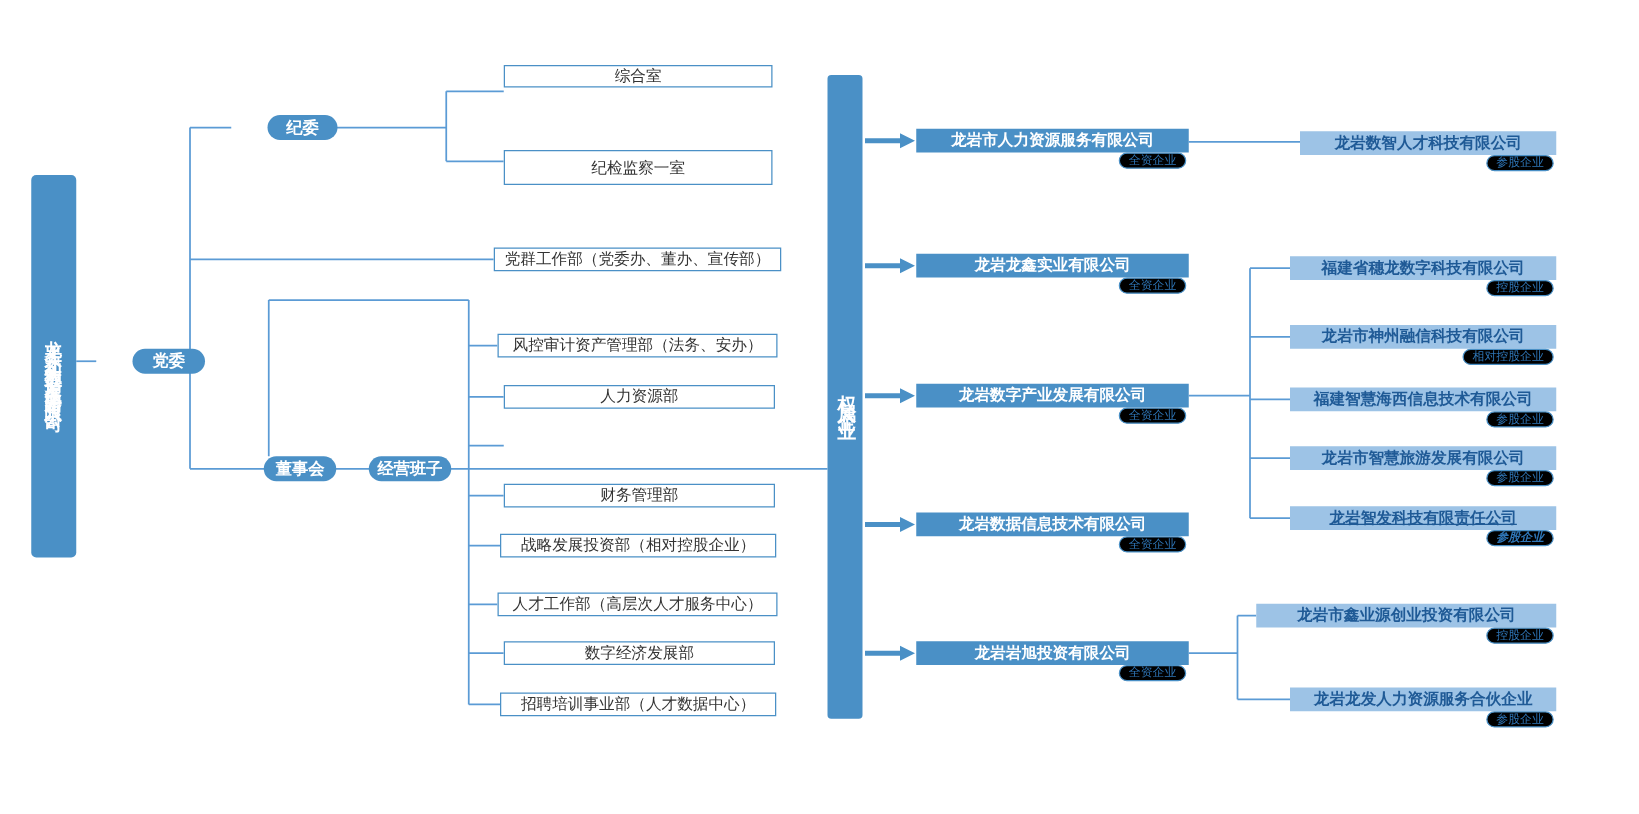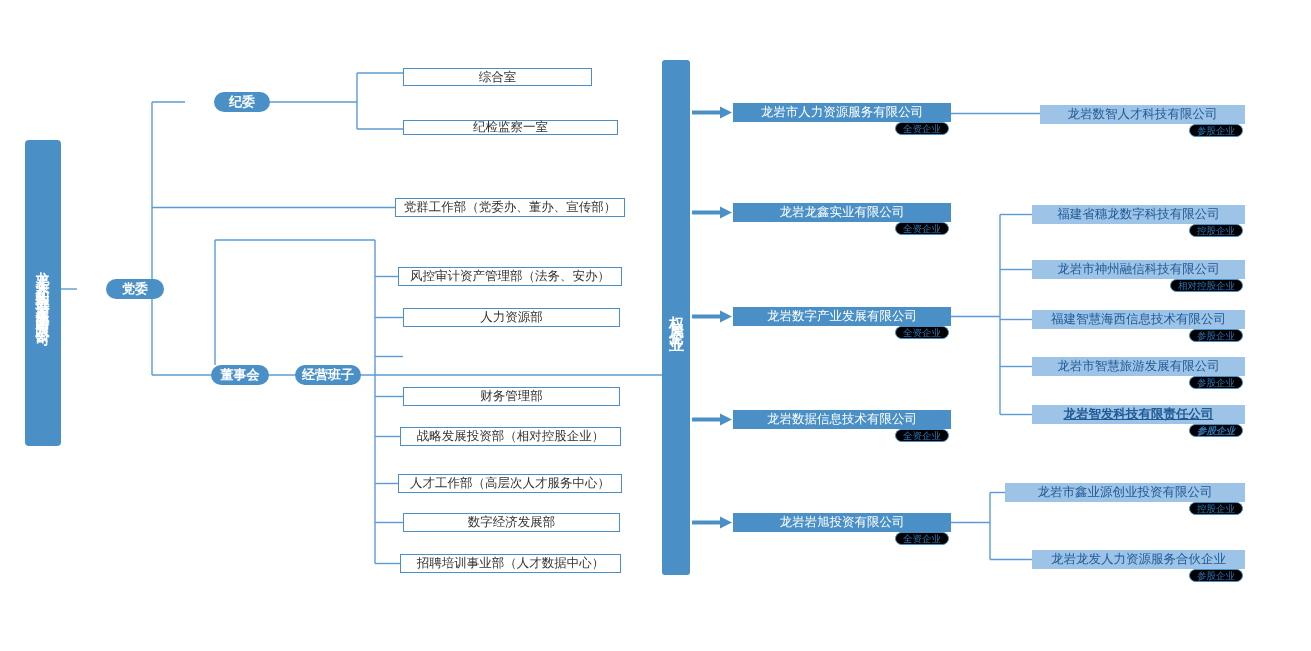--- a/index.html
+++ b/index.html
@@ -26,20 +26,21 @@
   .pill {
     background:var(--primary,#4a90c6); color:#ffffff;
     border-radius:11px; font-size:13px; font-weight:600;margin-left:29px;
   }
   .wbox { background:#ffffff; border:1.5px solid var(--primary,#4a90c6); color:#333333; font-size:12.5px; }
   .group { position:absolute; }
   .cbox {
     box-sizing:border-box; width:100%; height:19px;
     display:flex; align-items:center; justify-content:center; white-space:nowrap;
     font-size:12.5px;
+    font-weight:bold;
   }
   .bbox { background:var(--primary,#4a90c6); color:#ffffff; }
   .lbox { background:var(--light,#9dc3e6); color:var(--dark-text,#1f5a96); }
   .badge {
     position:absolute; top:19px; right:2px; box-sizing:border-box;
     height:13px; line-height:11px; padding:0 7px;
     background:#000000; border:1px solid var(--primary,#4a90c6); border-radius:8px;
     color:var(--badge,#2e75b6); font-size:9.5px; white-space:nowrap;
   }
   .em-name  { font-weight:bold;text-decoration:underline; }
@@ -100,22 +101,22 @@
     </g>
   </svg>
 
   <div class="node vbox root-box" style="left:25px;top:140px;width:36px;height:306px">龙岩人才和大数据发展集团有限公司</div>
 
   <div class="node pill" style="left:77px;top:279px;width:58px;height:20px">党委</div>
   <div class="node pill" style="left:185px;top:92px;width:56px;height:20px">纪委</div>
   <div class="node pill" style="left:182px;top:365px;width:58px;height:20px">董事会</div>
   <div class="node pill" style="left:266px;top:365px;width:66px;height:20px">经营班子</div>
 
-  <div class="node wbox" style="left:403px;top:68px;width:189px;height:18px">综合室</div>
-  <div class="node wbox" style="left:403px;top:120px;width:215px;height:15px">纪检监察一室</div>
+  <div class="node wbox" style="left:403px;top:52px;width:215px;height:18px">综合室</div>
+  <div class="node wbox" style="left:403px;top:120px;width:215px;height:28px">纪检监察一室</div>
 
   <div class="node wbox" style="left:395px;top:198px;width:230px;height:19px">党群工作部（党委办、董办、宣传部）</div>
   <div class="node wbox" style="left:398px;top:267px;width:224px;height:19px">风控审计资产管理部（法务、安办）</div>
   <div class="node wbox" style="left:403px;top:308px;width:217px;height:19px">人力资源部</div>
   <div class="node wbox" style="left:403px;top:387px;width:217px;height:19px">财务管理部</div>
   <div class="node wbox" style="left:400px;top:427px;width:221px;height:19px">战略发展投资部（相对控股企业）</div>
   <div class="node wbox" style="left:398px;top:474px;width:224px;height:19px">人才工作部（高层次人才服务中心）</div>
   <div class="node wbox" style="left:400px;top:554px;width:221px;height:19px">招聘培训事业部（人才数据中心）</div>
   <div class="node wbox" style="left:403px;top:513px;width:217px;height:19px">数字经济发展部</div>
 

